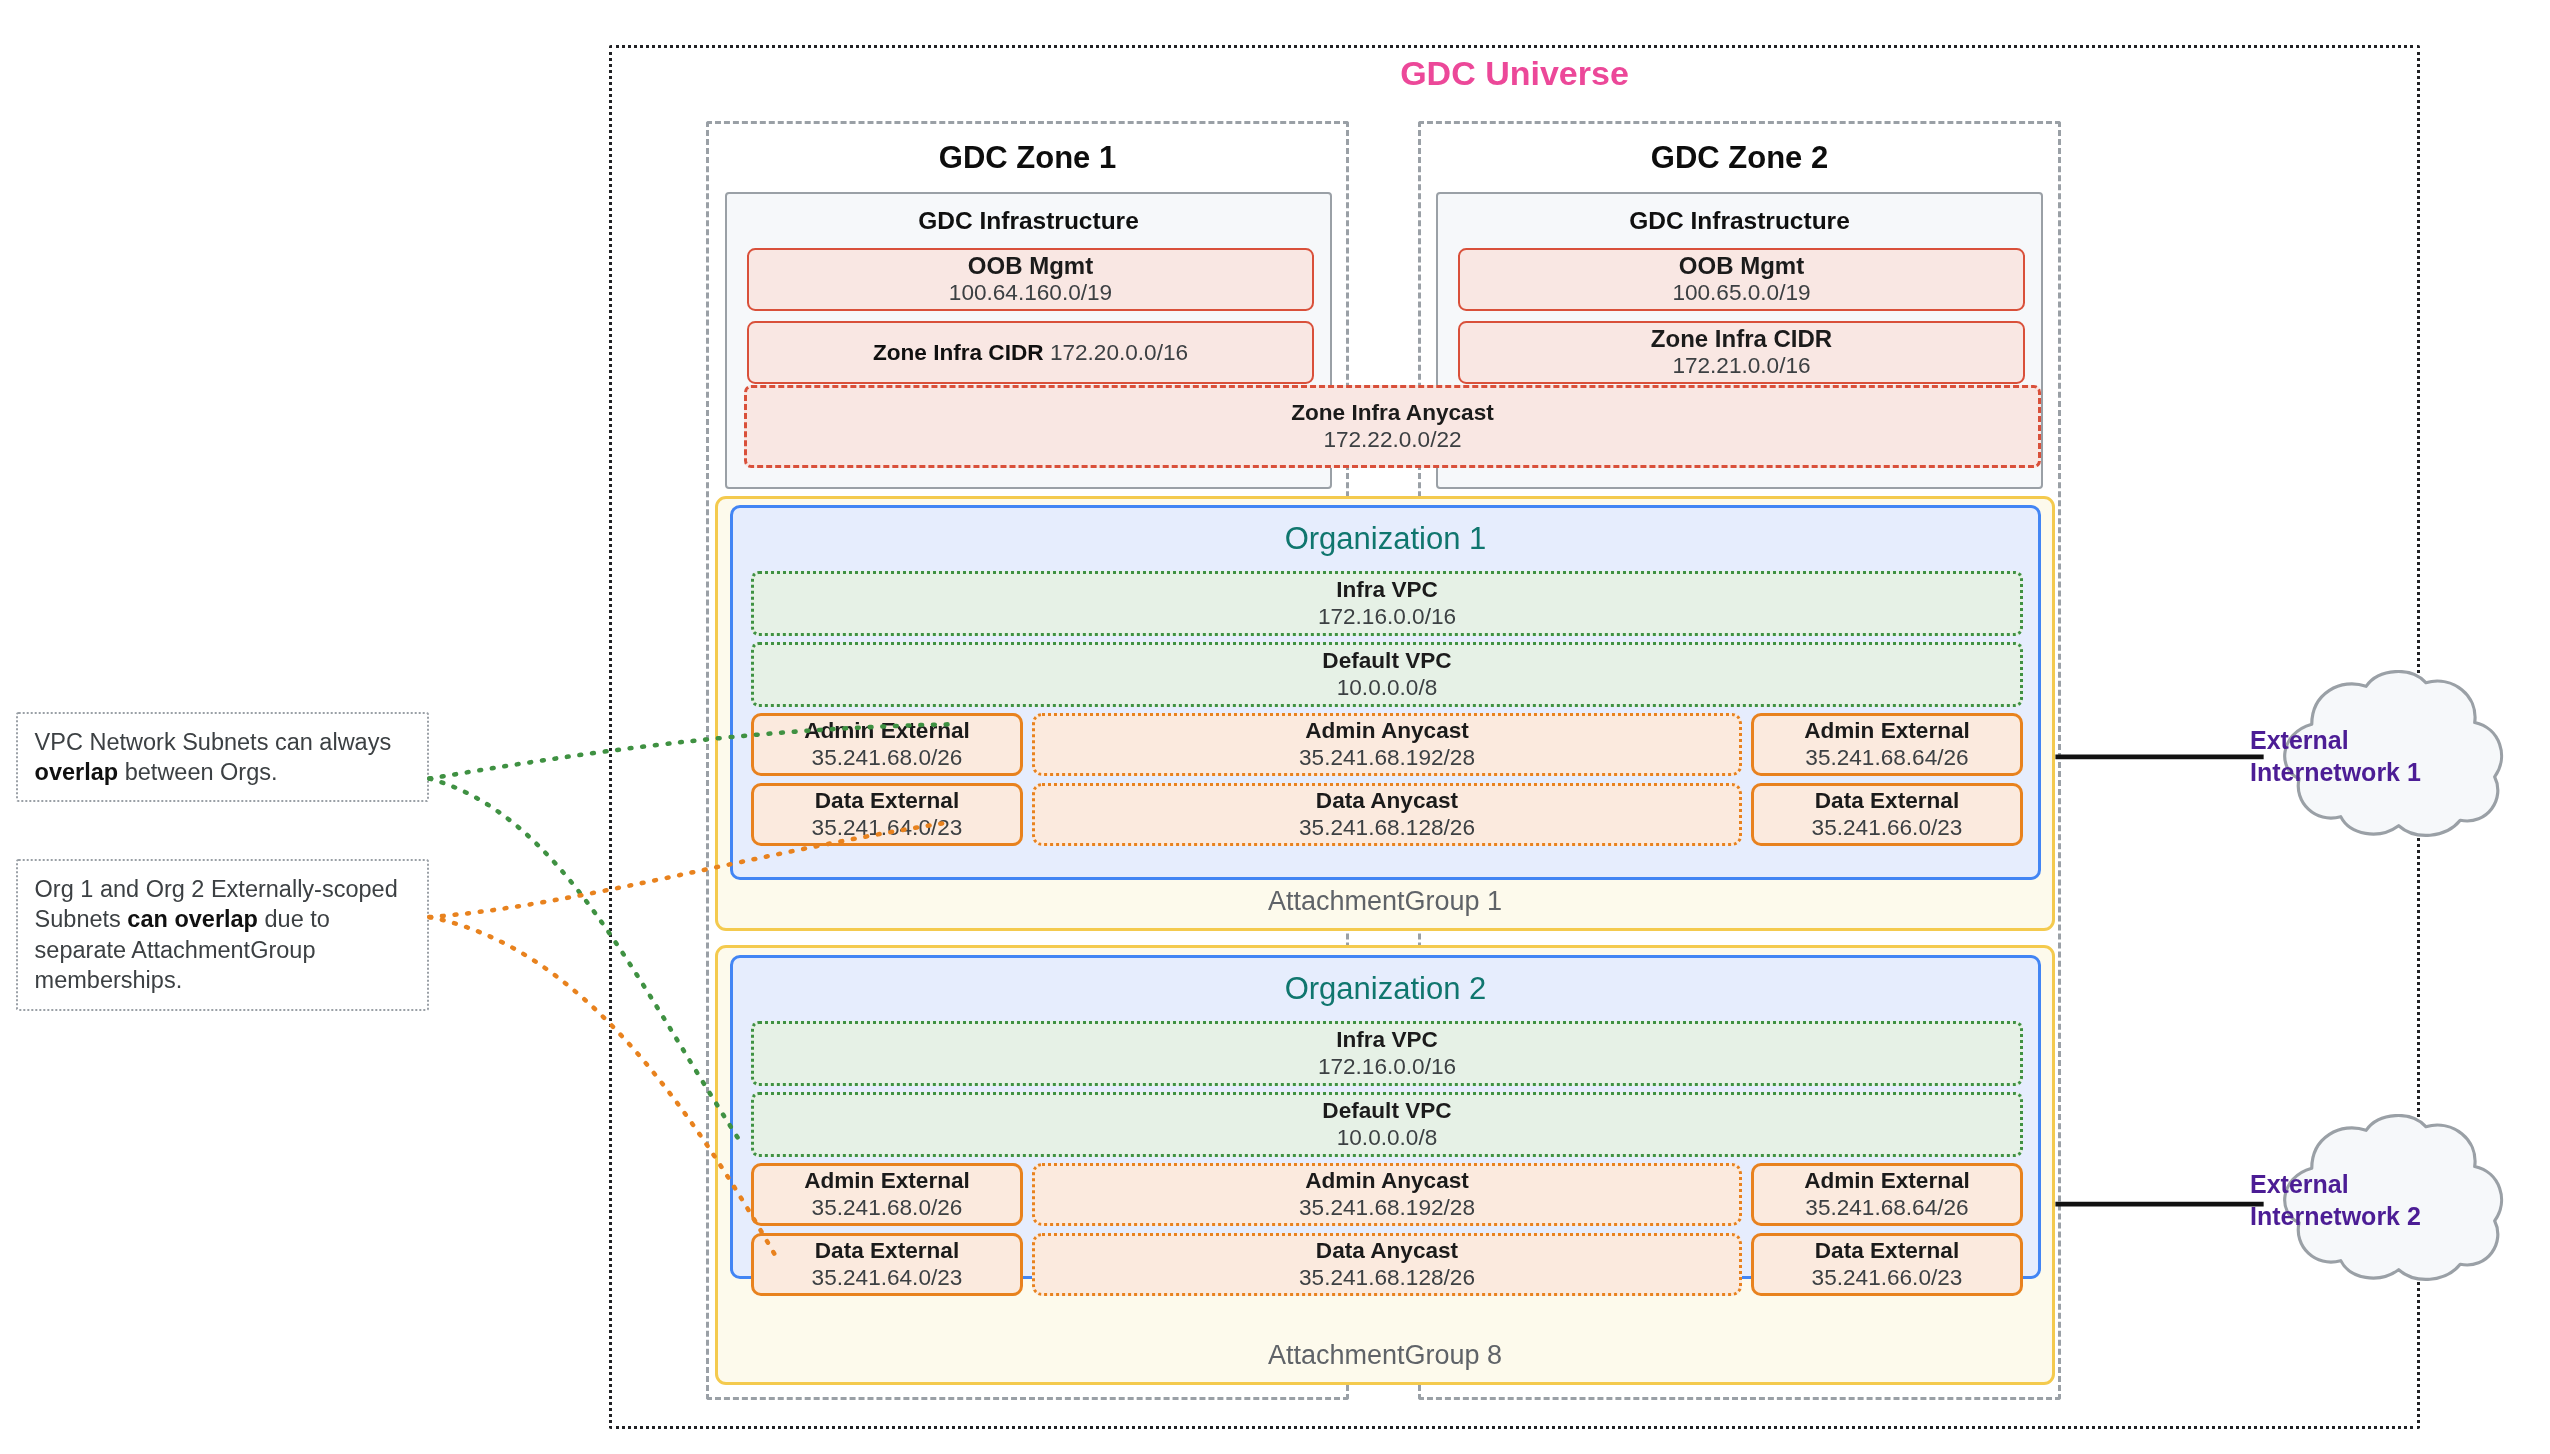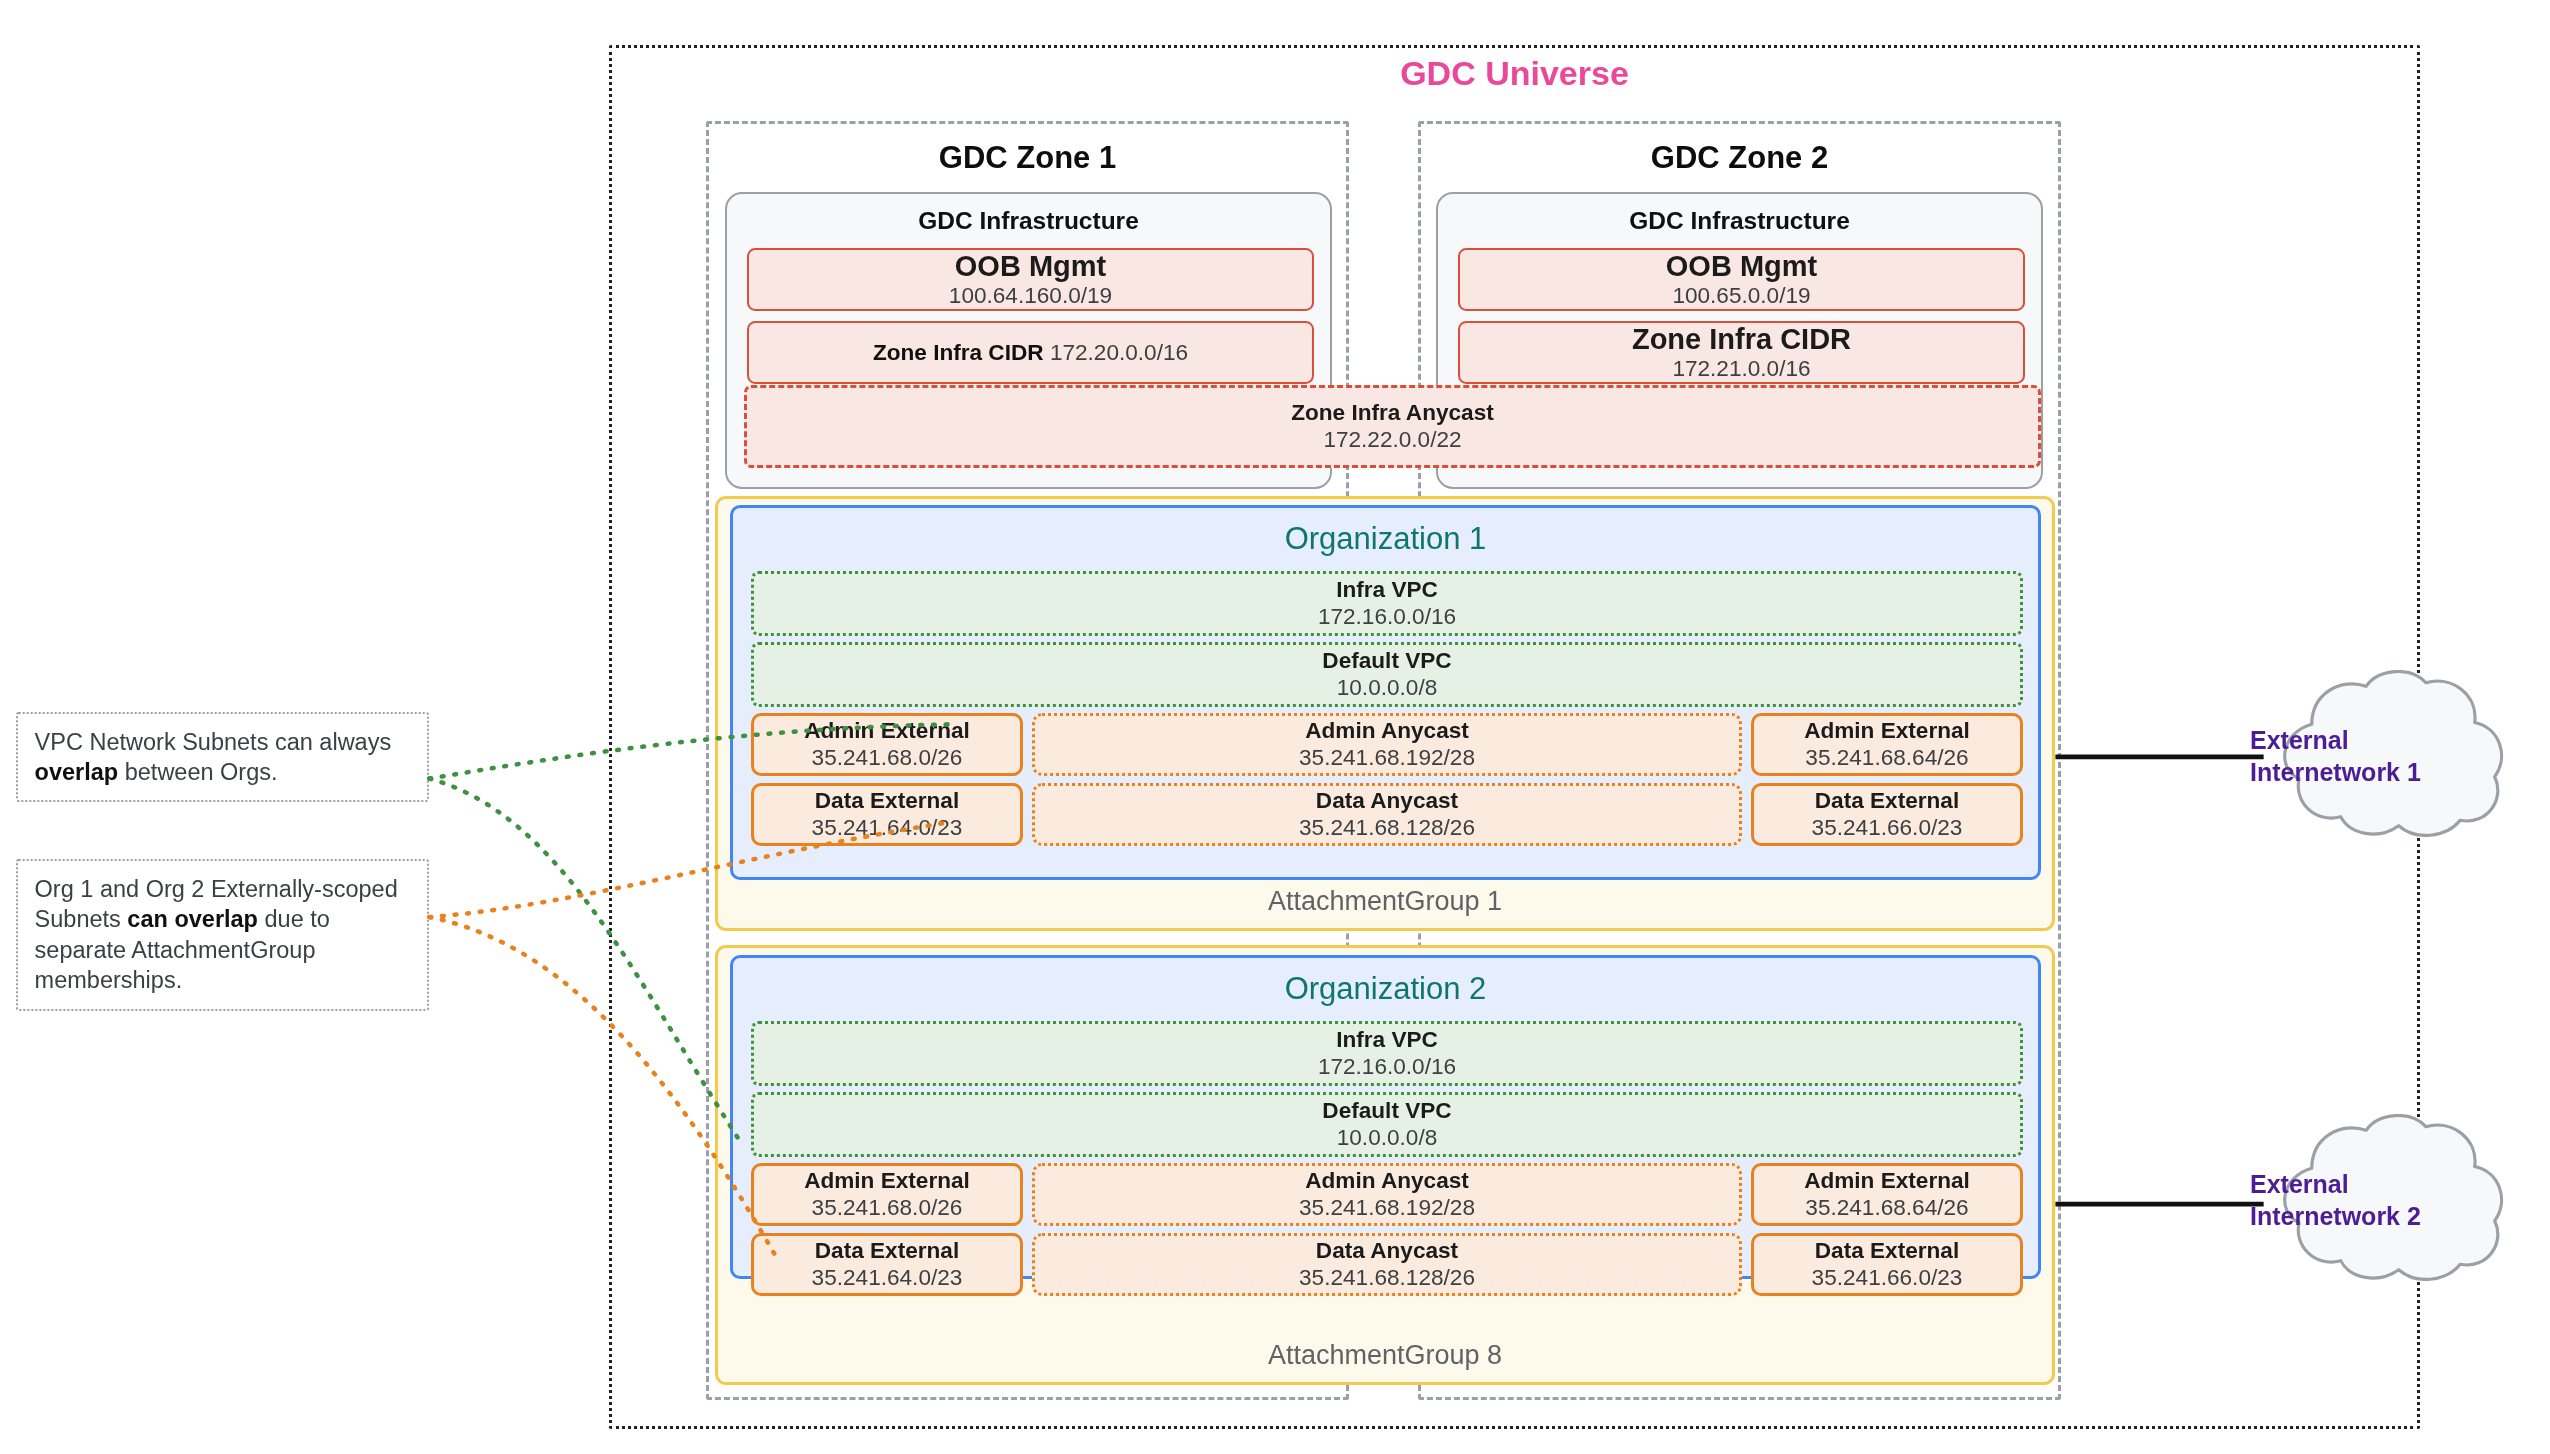--- a/index.html
+++ b/index.html
@@ -34,36 +34,36 @@
   #zone2-frame { left:1418px; top:121px; width:643px; height:1279px; }
   .zone-title {
     position:absolute; font-size:31px; font-weight:bold; color:#0d0d0d;
     text-align:center; top:140px; width:643px;
   }
   #zone1-title { left:706px; }
   #zone2-title { left:1418px; }
 
   
   .infra {
-    position:absolute; border:2.7px solid #9aa0a6; border-radius:17px;
+    position:absolute; border:2.7px solid #9aa0a6; border-radius:4px;
     background:#f6f8fa;
   }
   #infra1 { left:725px; top:192px; width:607px; height:297px; }
   #infra2 { left:1436px; top:192px; width:607px; height:297px; }
   .infra-title {
     position:absolute; width:100%; top:12.7px; text-align:center;
     font-size:24.5px; font-weight:bold; color:#101010;
   }
 
   
   .redbox {
     position:absolute; background:#f9e7e3; border:2.7px solid #d9503a;
     border-radius:8.2px;
   }
-  .redbox .ttl { font-size:29px; }
+  .redbox .ttl { font-size:24px; }
   .redbox .sub { font-size:22.6px; }
   .inline-row { font-size:22.6px; color:#3c4043; }
   .inline-row b { color:#101010; }
 
   
   #zone-anycast {
     position:absolute; left:744px; top:385px; width:1297px; height:83px;
     background:#f9e7e3; border:3.6px dashed #d9503a; border-radius:7.2px;
     z-index: 6;
   }

